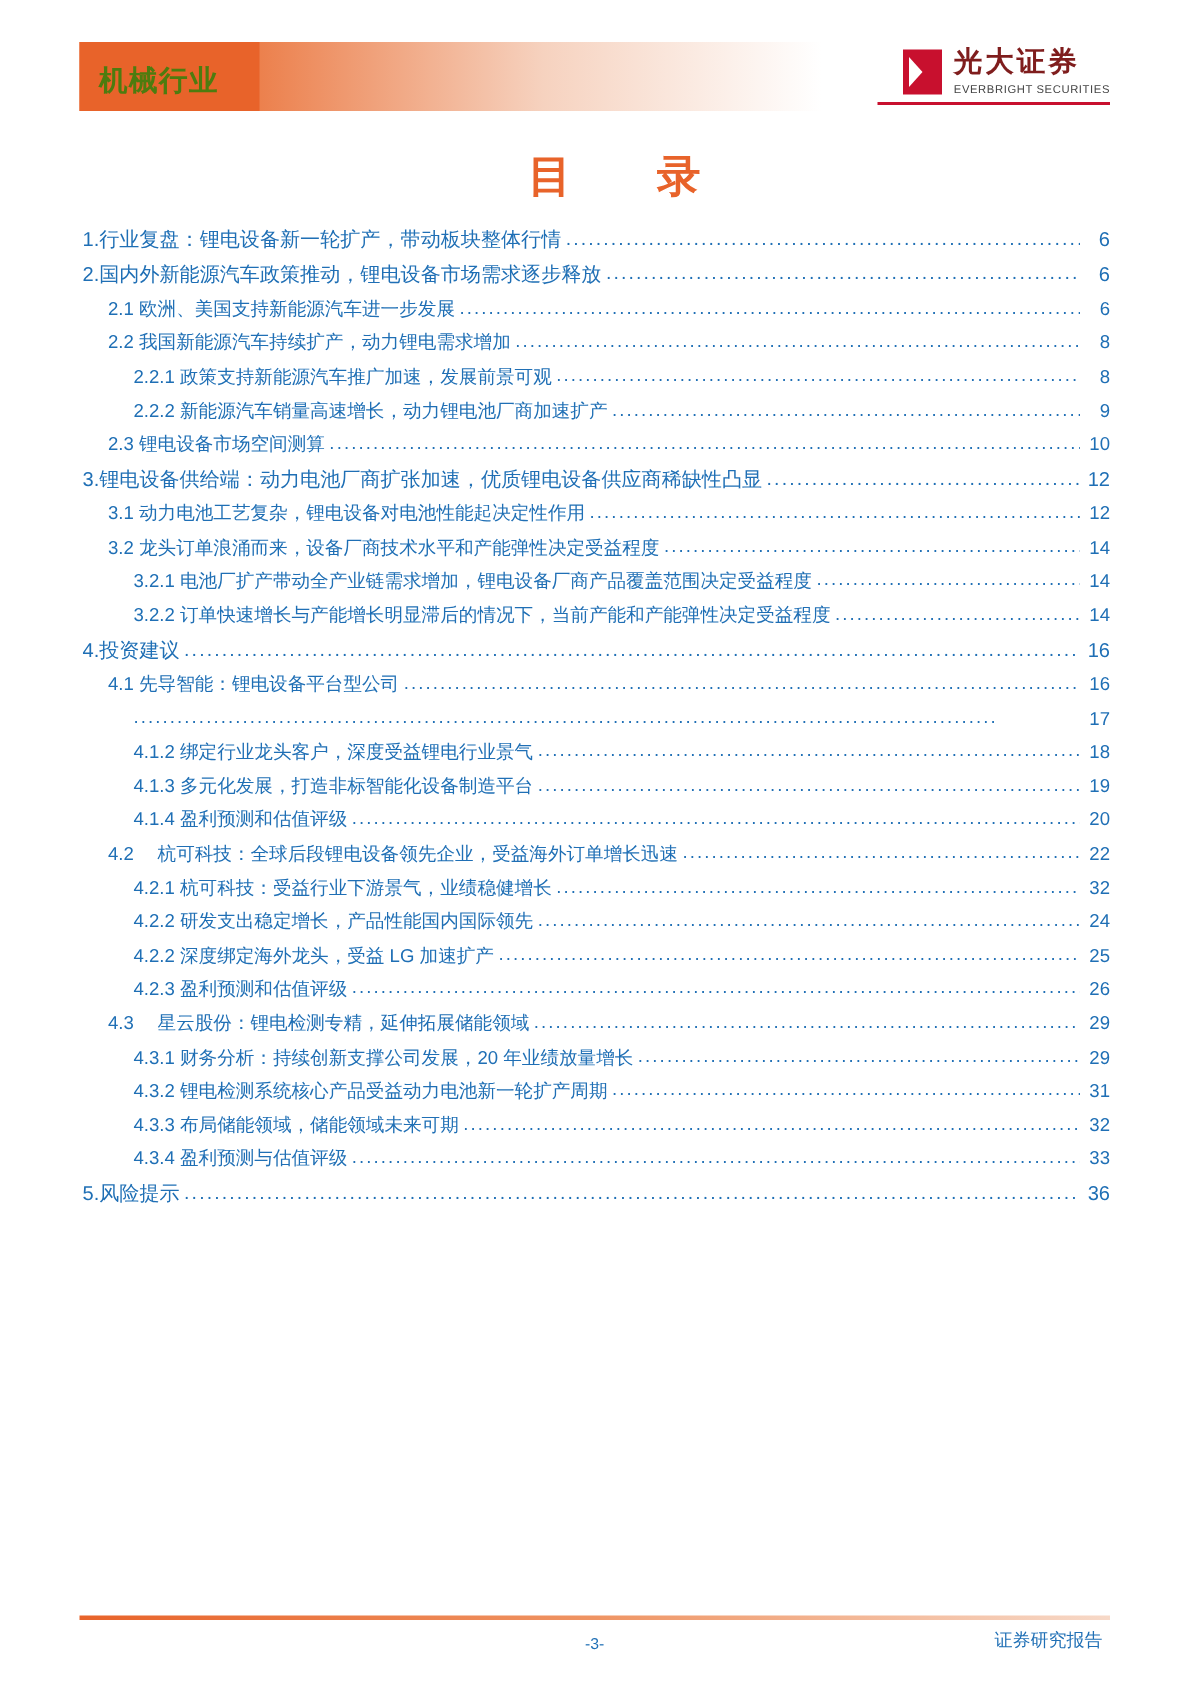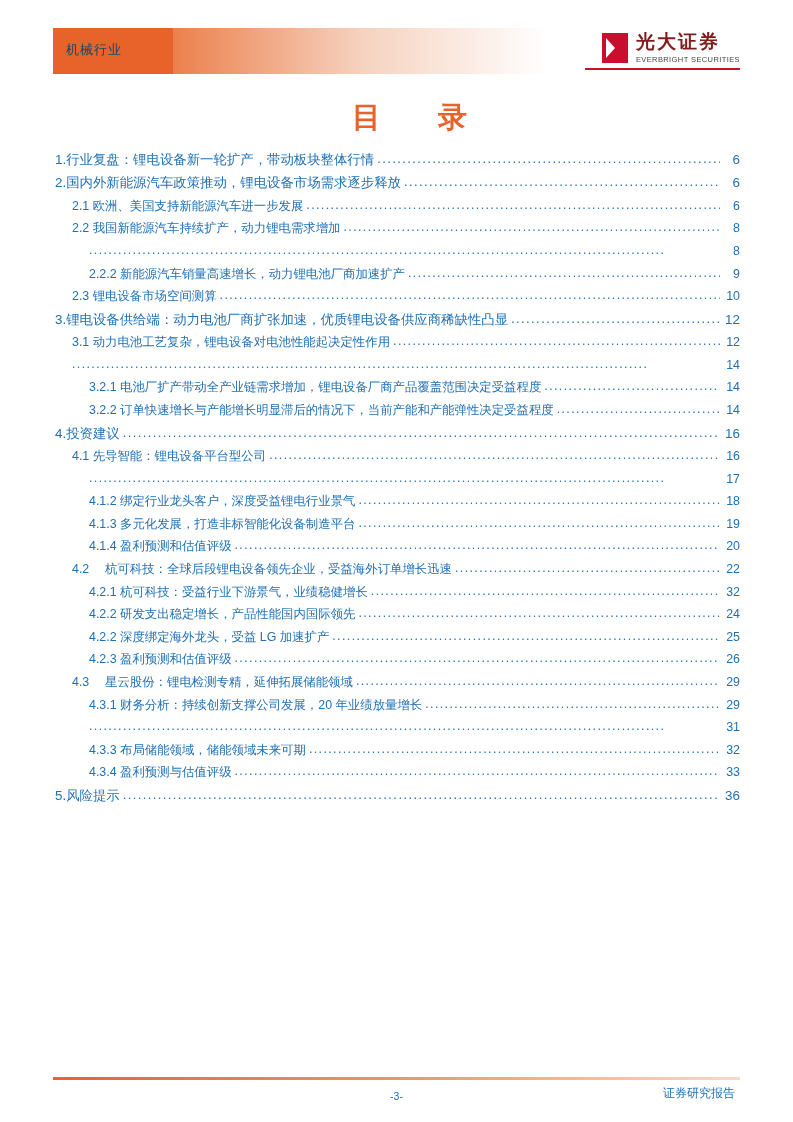--- a/index.html
+++ b/index.html
@@ -37,24 +37,24 @@
     top: 0;
     left: 53px;
     width: 120px;
     height: 46px;
     background: #e8632a;
   }
   .header-industry {
     position: absolute;
     top: 13px;
     left: 66px;
-    font-size: 13px;
-    color: #0c4a6e;
+    font-size: 19px;
+    color: #4d7c0f;
     letter-spacing: 1px;
-    font-weight: normal;
+    font-weight: bold;
   }
   .logo-wrap {
     position: absolute;
     top: 4px;
     right: 53px;
     display: flex;
     align-items: center;
     gap: 8px;
   }
   .logo-mark {
@@ -209,20 +209,21 @@
       <span class="label">2.1 欧洲、美国支持新能源汽车进一步发展</span>
       <span class="dots">.......................................................................................................................</span>
       <span class="page">6</span>
     </div>
     <div class="toc-entry lvl2">
       <span class="label">2.2 我国新能源汽车持续扩产，动力锂电需求增加</span>
       <span class="dots">.......................................................................................................................</span>
       <span class="page">8</span>
     </div>
     <div class="toc-entry lvl3">
+      <span class="label">2.2.1 政策支持新能源汽车推广加速，发展前景可观</span>
       <span class="dots">.......................................................................................................................</span>
       <span class="page">8</span>
     </div>
     <div class="toc-entry lvl3">
       <span class="label">2.2.2 新能源汽车销量高速增长，动力锂电池厂商加速扩产</span>
       <span class="dots">.......................................................................................................................</span>
       <span class="page">9</span>
     </div>
     <div class="toc-entry lvl2">
       <span class="label">2.3 锂电设备市场空间测算</span>
@@ -233,20 +234,21 @@
       <span class="label">3.锂电设备供给端：动力电池厂商扩张加速，优质锂电设备供应商稀缺性凸显</span>
       <span class="dots">.......................................................................................................................</span>
       <span class="page">12</span>
     </div>
     <div class="toc-entry lvl2">
       <span class="label">3.1 动力电池工艺复杂，锂电设备对电池性能起决定性作用</span>
       <span class="dots">.......................................................................................................................</span>
       <span class="page">12</span>
     </div>
     <div class="toc-entry lvl2">
+      <span class="label">3.2 龙头订单浪涌而来，设备厂商技术水平和产能弹性决定受益程度</span>
       <span class="dots">.......................................................................................................................</span>
       <span class="page">14</span>
     </div>
     <div class="toc-entry lvl3">
       <span class="label">3.2.1 电池厂扩产带动全产业链需求增加，锂电设备厂商产品覆盖范围决定受益程度</span>
       <span class="dots">.......................................................................................................................</span>
       <span class="page">14</span>
     </div>
     <div class="toc-entry lvl3">
       <span class="label">3.2.2 订单快速增长与产能增长明显滞后的情况下，当前产能和产能弹性决定受益程度</span>
@@ -311,20 +313,21 @@
       <span class="label">4.3 　星云股份：锂电检测专精，延伸拓展储能领域</span>
       <span class="dots">.......................................................................................................................</span>
       <span class="page">29</span>
     </div>
     <div class="toc-entry lvl3">
       <span class="label">4.3.1 财务分析：持续创新支撑公司发展，20 年业绩放量增长</span>
       <span class="dots">.......................................................................................................................</span>
       <span class="page">29</span>
     </div>
     <div class="toc-entry lvl3">
+      <span class="label">4.3.2 锂电检测系统核心产品受益动力电池新一轮扩产周期</span>
       <span class="dots">.......................................................................................................................</span>
       <span class="page">31</span>
     </div>
     <div class="toc-entry lvl3">
       <span class="label">4.3.3 布局储能领域，储能领域未来可期</span>
       <span class="dots">.......................................................................................................................</span>
       <span class="page">32</span>
     </div>
     <div class="toc-entry lvl3">
       <span class="label">4.3.4 盈利预测与估值评级</span>

